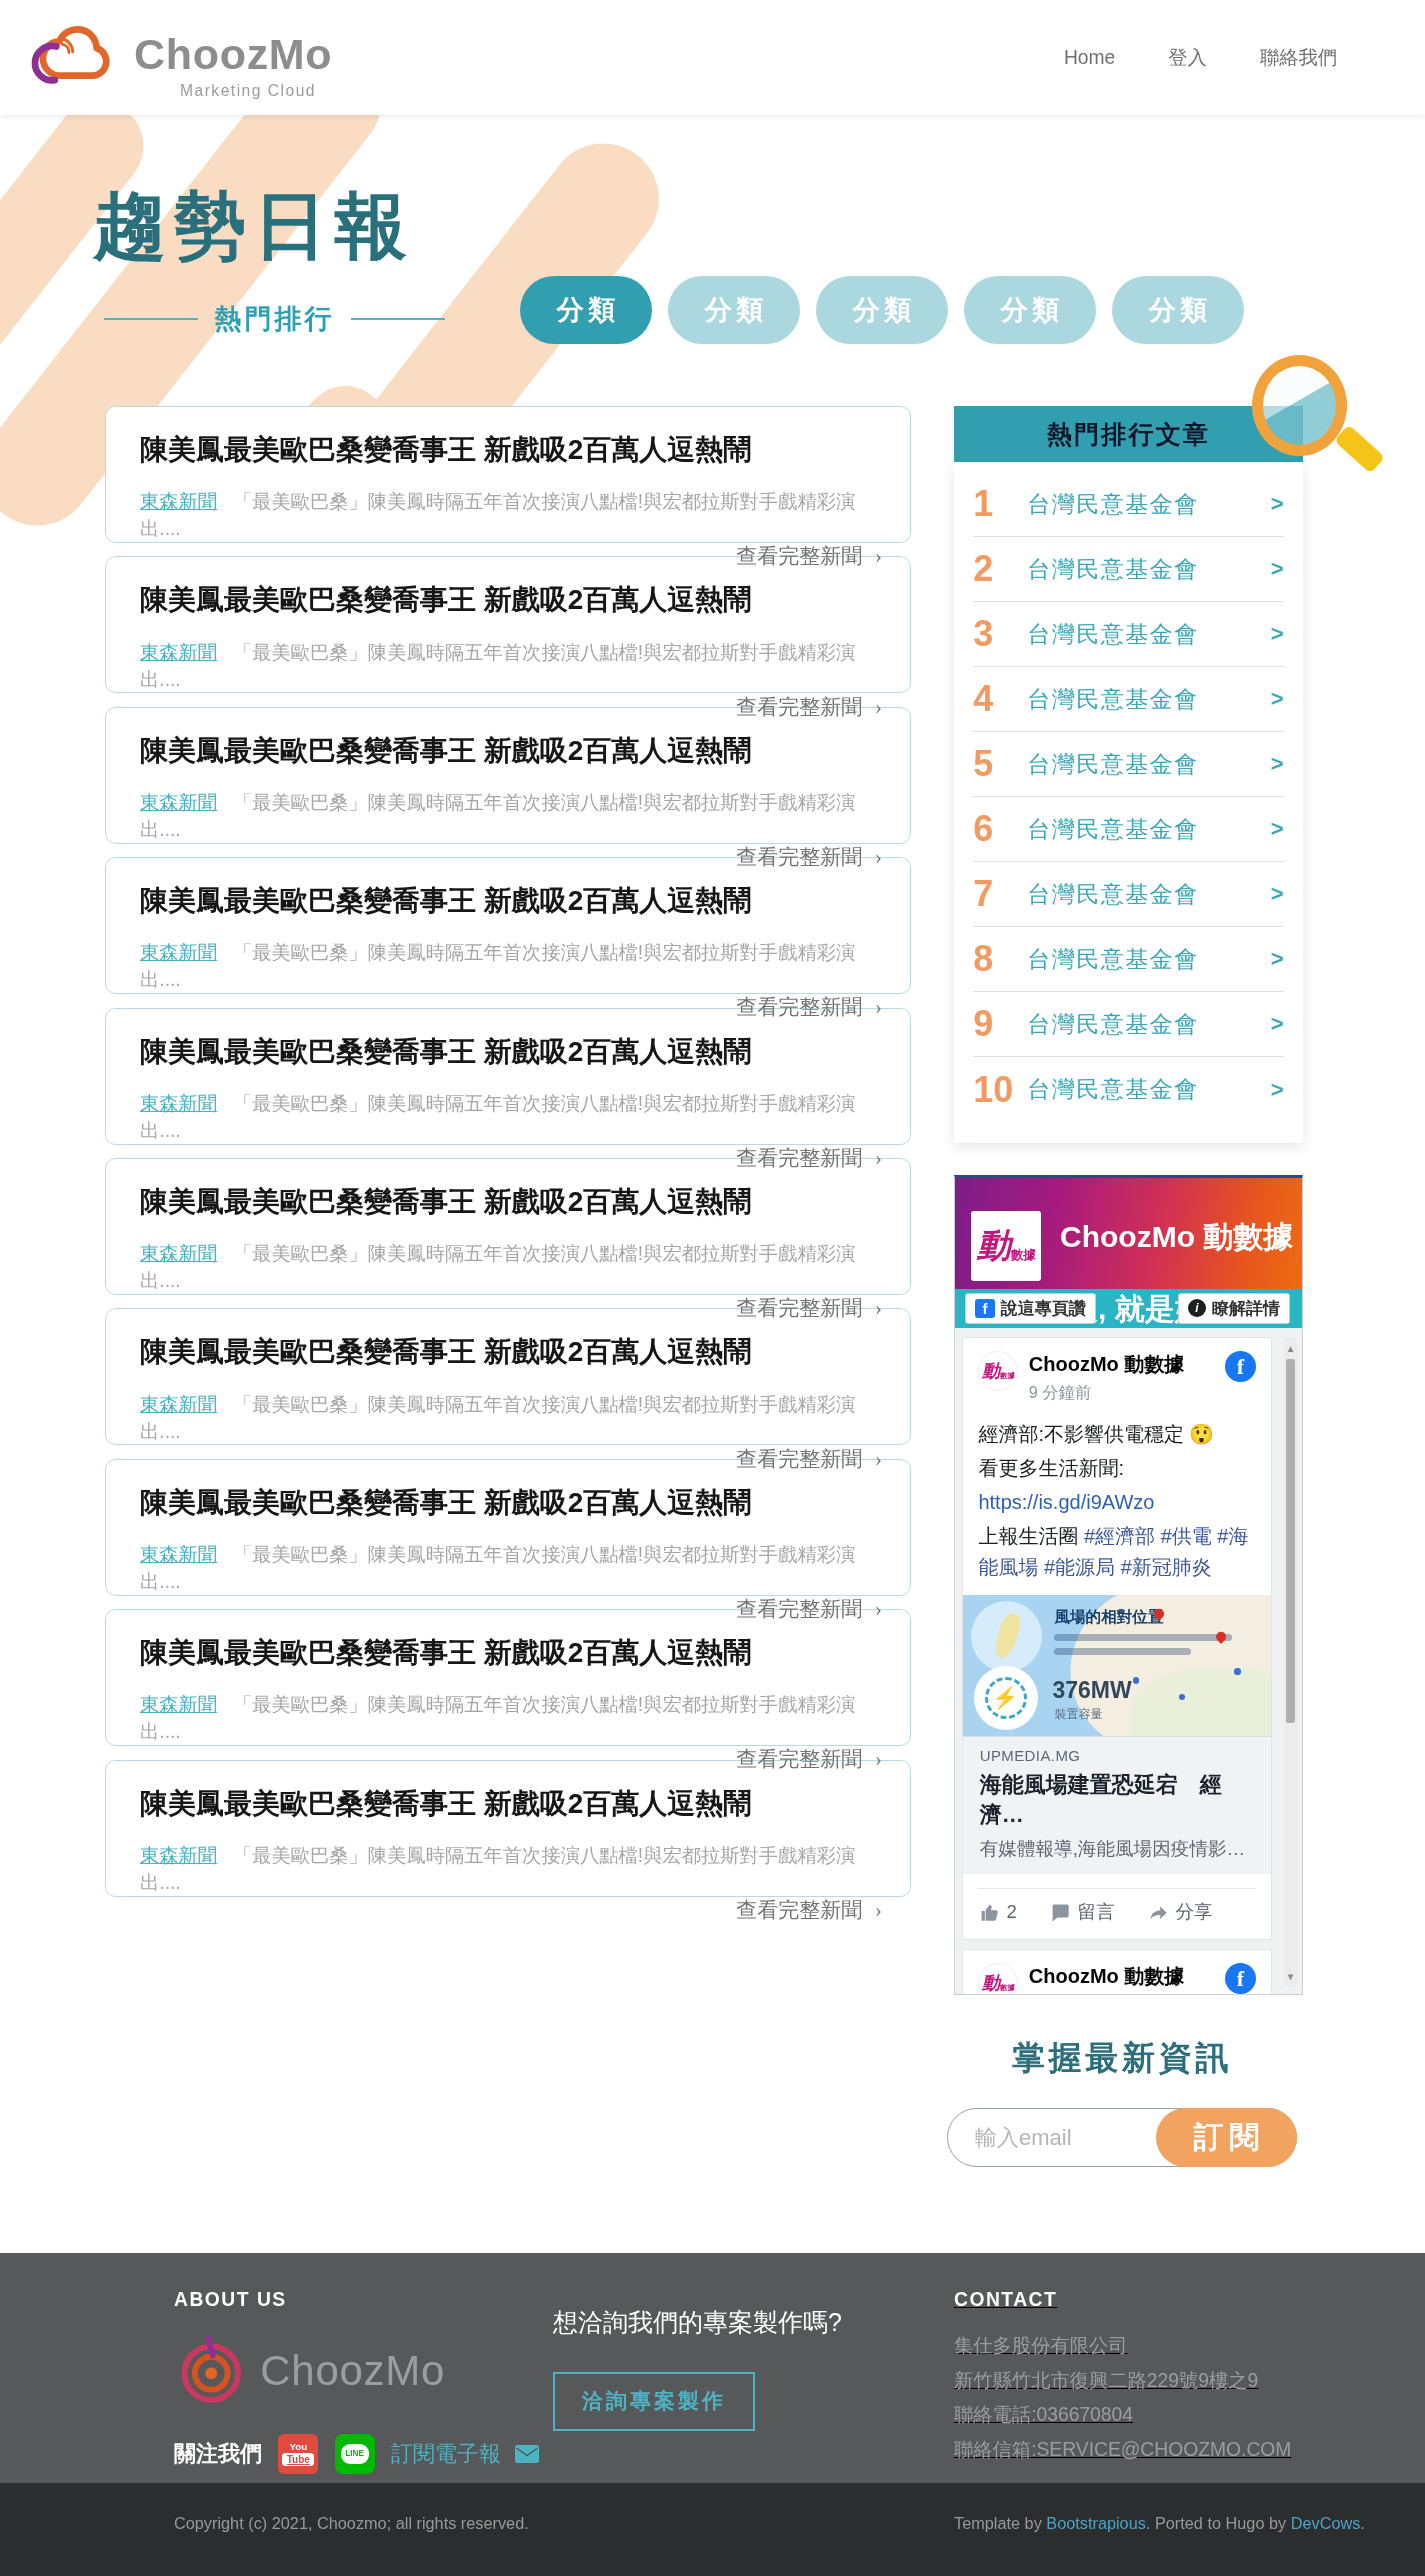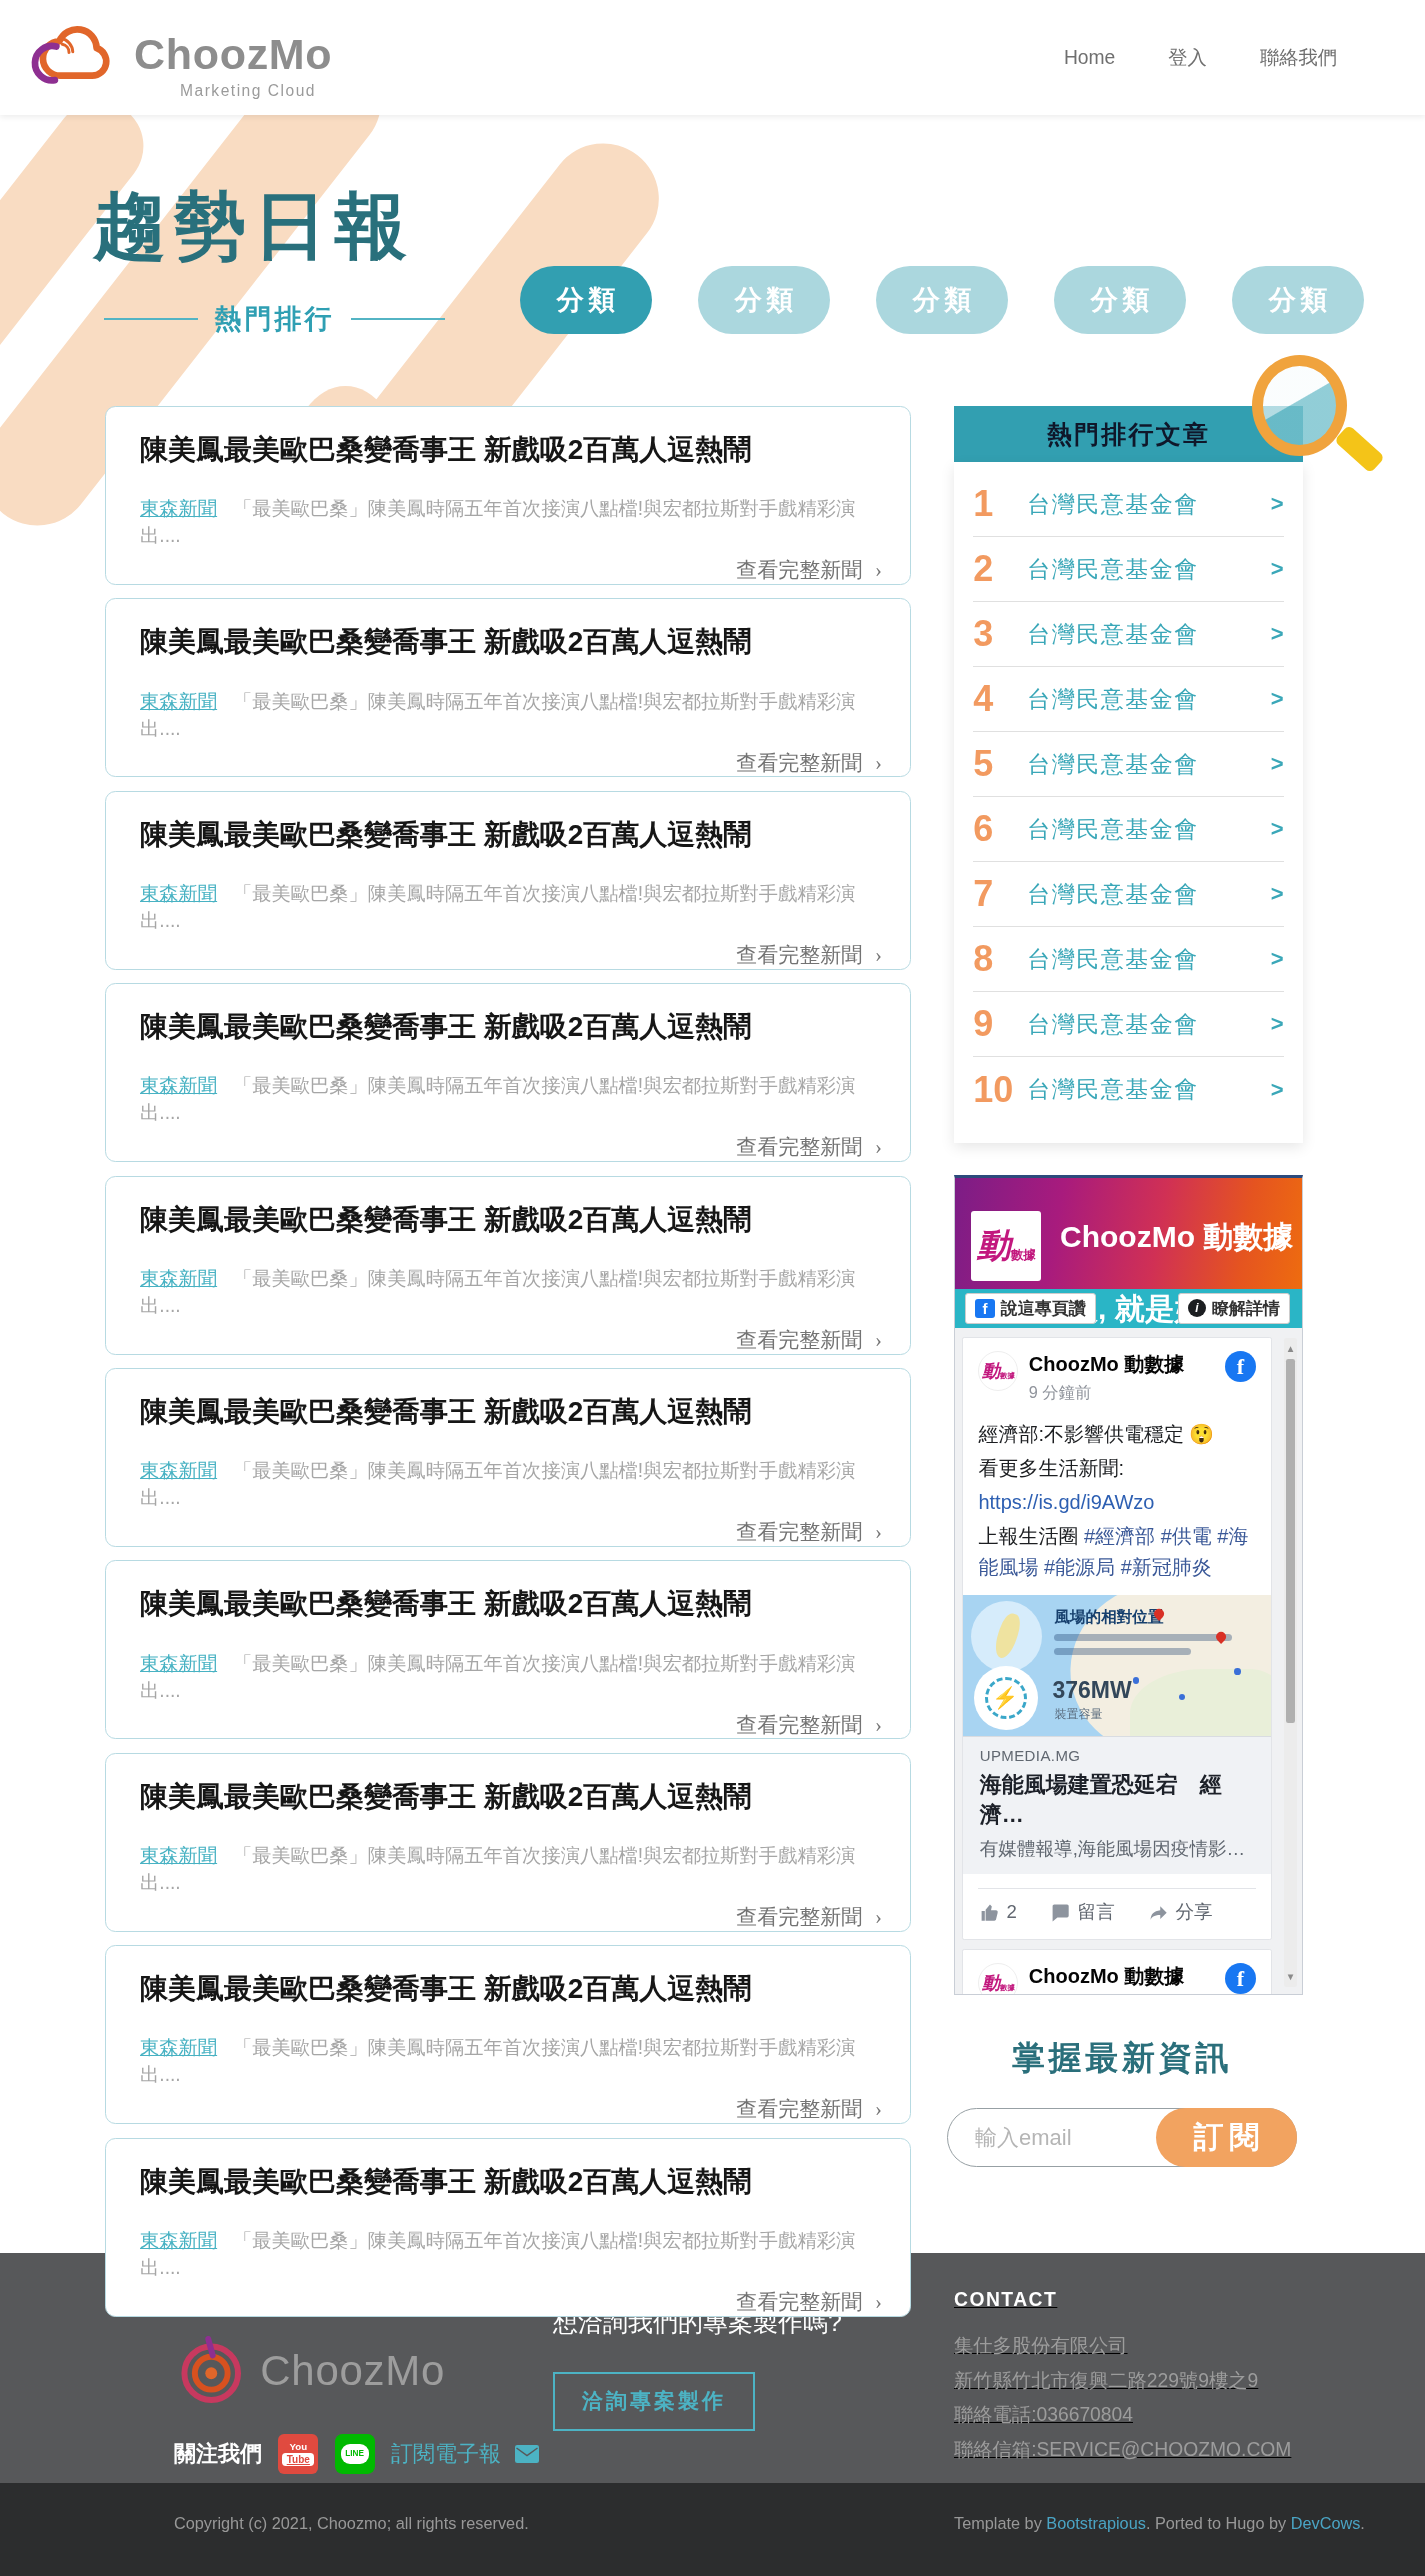--- a/index.html
+++ b/index.html
@@ -21,27 +21,27 @@
   .stripe { position:absolute; background:#f9dcc2; border-radius:67px; }
   .s1 { width:89px; height:386px; left:-37px; top:-45px; transform:rotate(38deg); }
   .s2 { width:111px; height:579px; left:126px; top:-119px; transform:rotate(38deg); }
   .s3 { width:111px; height:445px; left:445px; top:-7.4px; transform:rotate(38deg); }
   .dotblob { position:absolute; width:111px; height:156px; left:290px; top:271px; background:#f9dcc2; border-radius:50%; }
   .hero-title { position:absolute; left:93px; top:178px; z-index:1; }
   .page-title { font-size:73px; color:#29707c; letter-spacing:7.4px; font-weight:bold; }
   .subtitle-row { display:flex; align-items:center; gap:16.3px; width:341px; margin-left:11px; margin-top:24px; }
   .subtitle-line { flex:1; height:2.2px; background:#53b4c4; }
   .subtitle { font-size:27px; color:#2f9fb3; font-weight:bold; letter-spacing:3px; white-space:nowrap; }
-  .cats { position:absolute; left:520px; top:266px; display:flex; gap:46px; z-index:1;text-align:right; }
+  .cats { position:absolute; left:520px; top:276px; display:flex; gap:16px; z-index:1;text-align:right; }
   .cat { width:132px; height:68px; border-radius:34px; display:flex; align-items:center; justify-content:center; font-size:27px; font-weight:bold; color:#fff; letter-spacing:4.5px; background:#abd7de; cursor:pointer; text-indent:4.5px; }
   .cat.active { background:#329fb1; }
 
   
   .news-list { position:absolute; left:105px; top:406px; width:806px; z-index:2; }
-  .news-card { height:179px; margin-bottom:13.4px; background:#fff; border:1.5px solid #b7dae2; border-radius:10.4px; padding:24px 28px 15px 34px; display:flex; flex-direction:column; cursor:pointer;gap:7px; }
+  .news-card { height:137px; margin-bottom:13.4px; background:#fff; border:1.5px solid #b7dae2; border-radius:10.4px; padding:24px 28px 15px 34px; display:flex; flex-direction:column; cursor:pointer; }
   .news-title { font-size:28px; font-weight:bold; color:#161616; }
   .news-meta { margin-top:19.3px; font-size:19.3px; color:#a6a6a6; }
   .news-source { color:#48b2c3; text-decoration:underline; margin-right:10.4px; cursor:pointer; }
   .news-link { margin-top:auto; align-self:flex-end; font-size:21px; color:#737373; cursor:pointer;font-family:Liberation Serif, serif; }
   .news-link .arr { margin-left:7.4px; }
 
   
   .rank-panel { position:absolute; left:954px; top:406px; width:349px; z-index:2; }
   .rank-header { height:56px; background:#329fb1; color:#0f172a; font-size:25px; font-weight:bold; display:flex; align-items:center; justify-content:center; letter-spacing:2.2px; }
   .rank-body { background:#fff; box-shadow:0 4.5px 13.4px rgba(0,0,0,.10); padding:10.4px 0 21px; }

